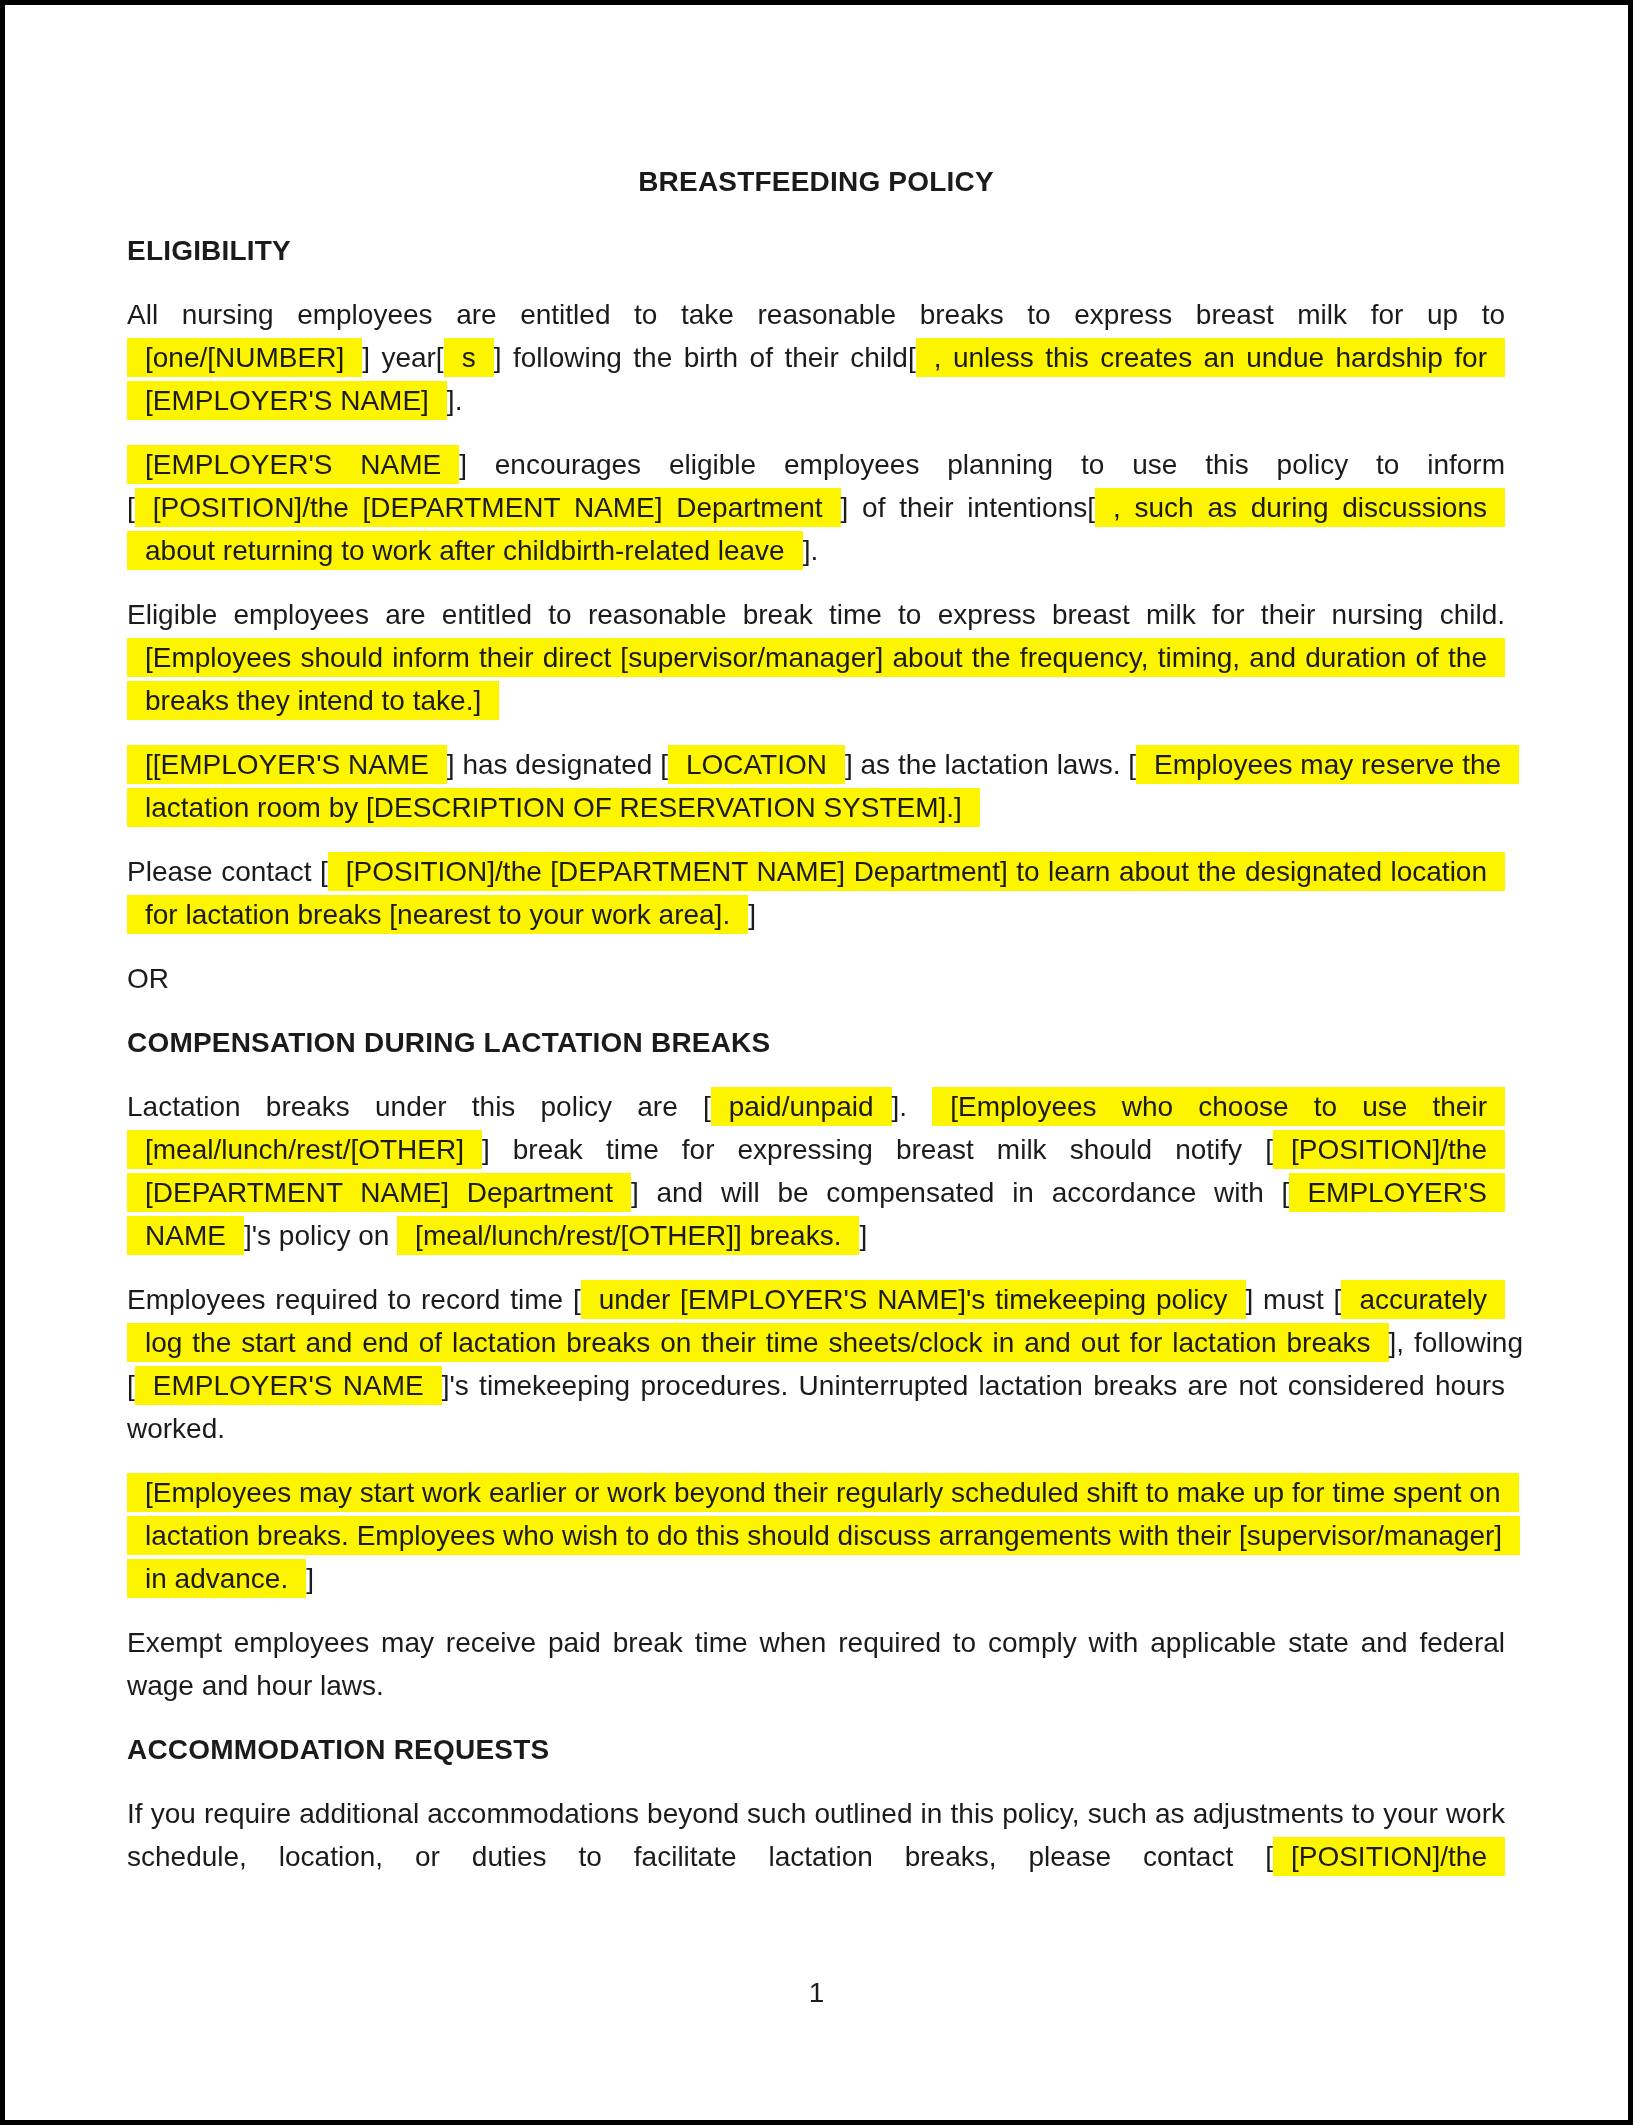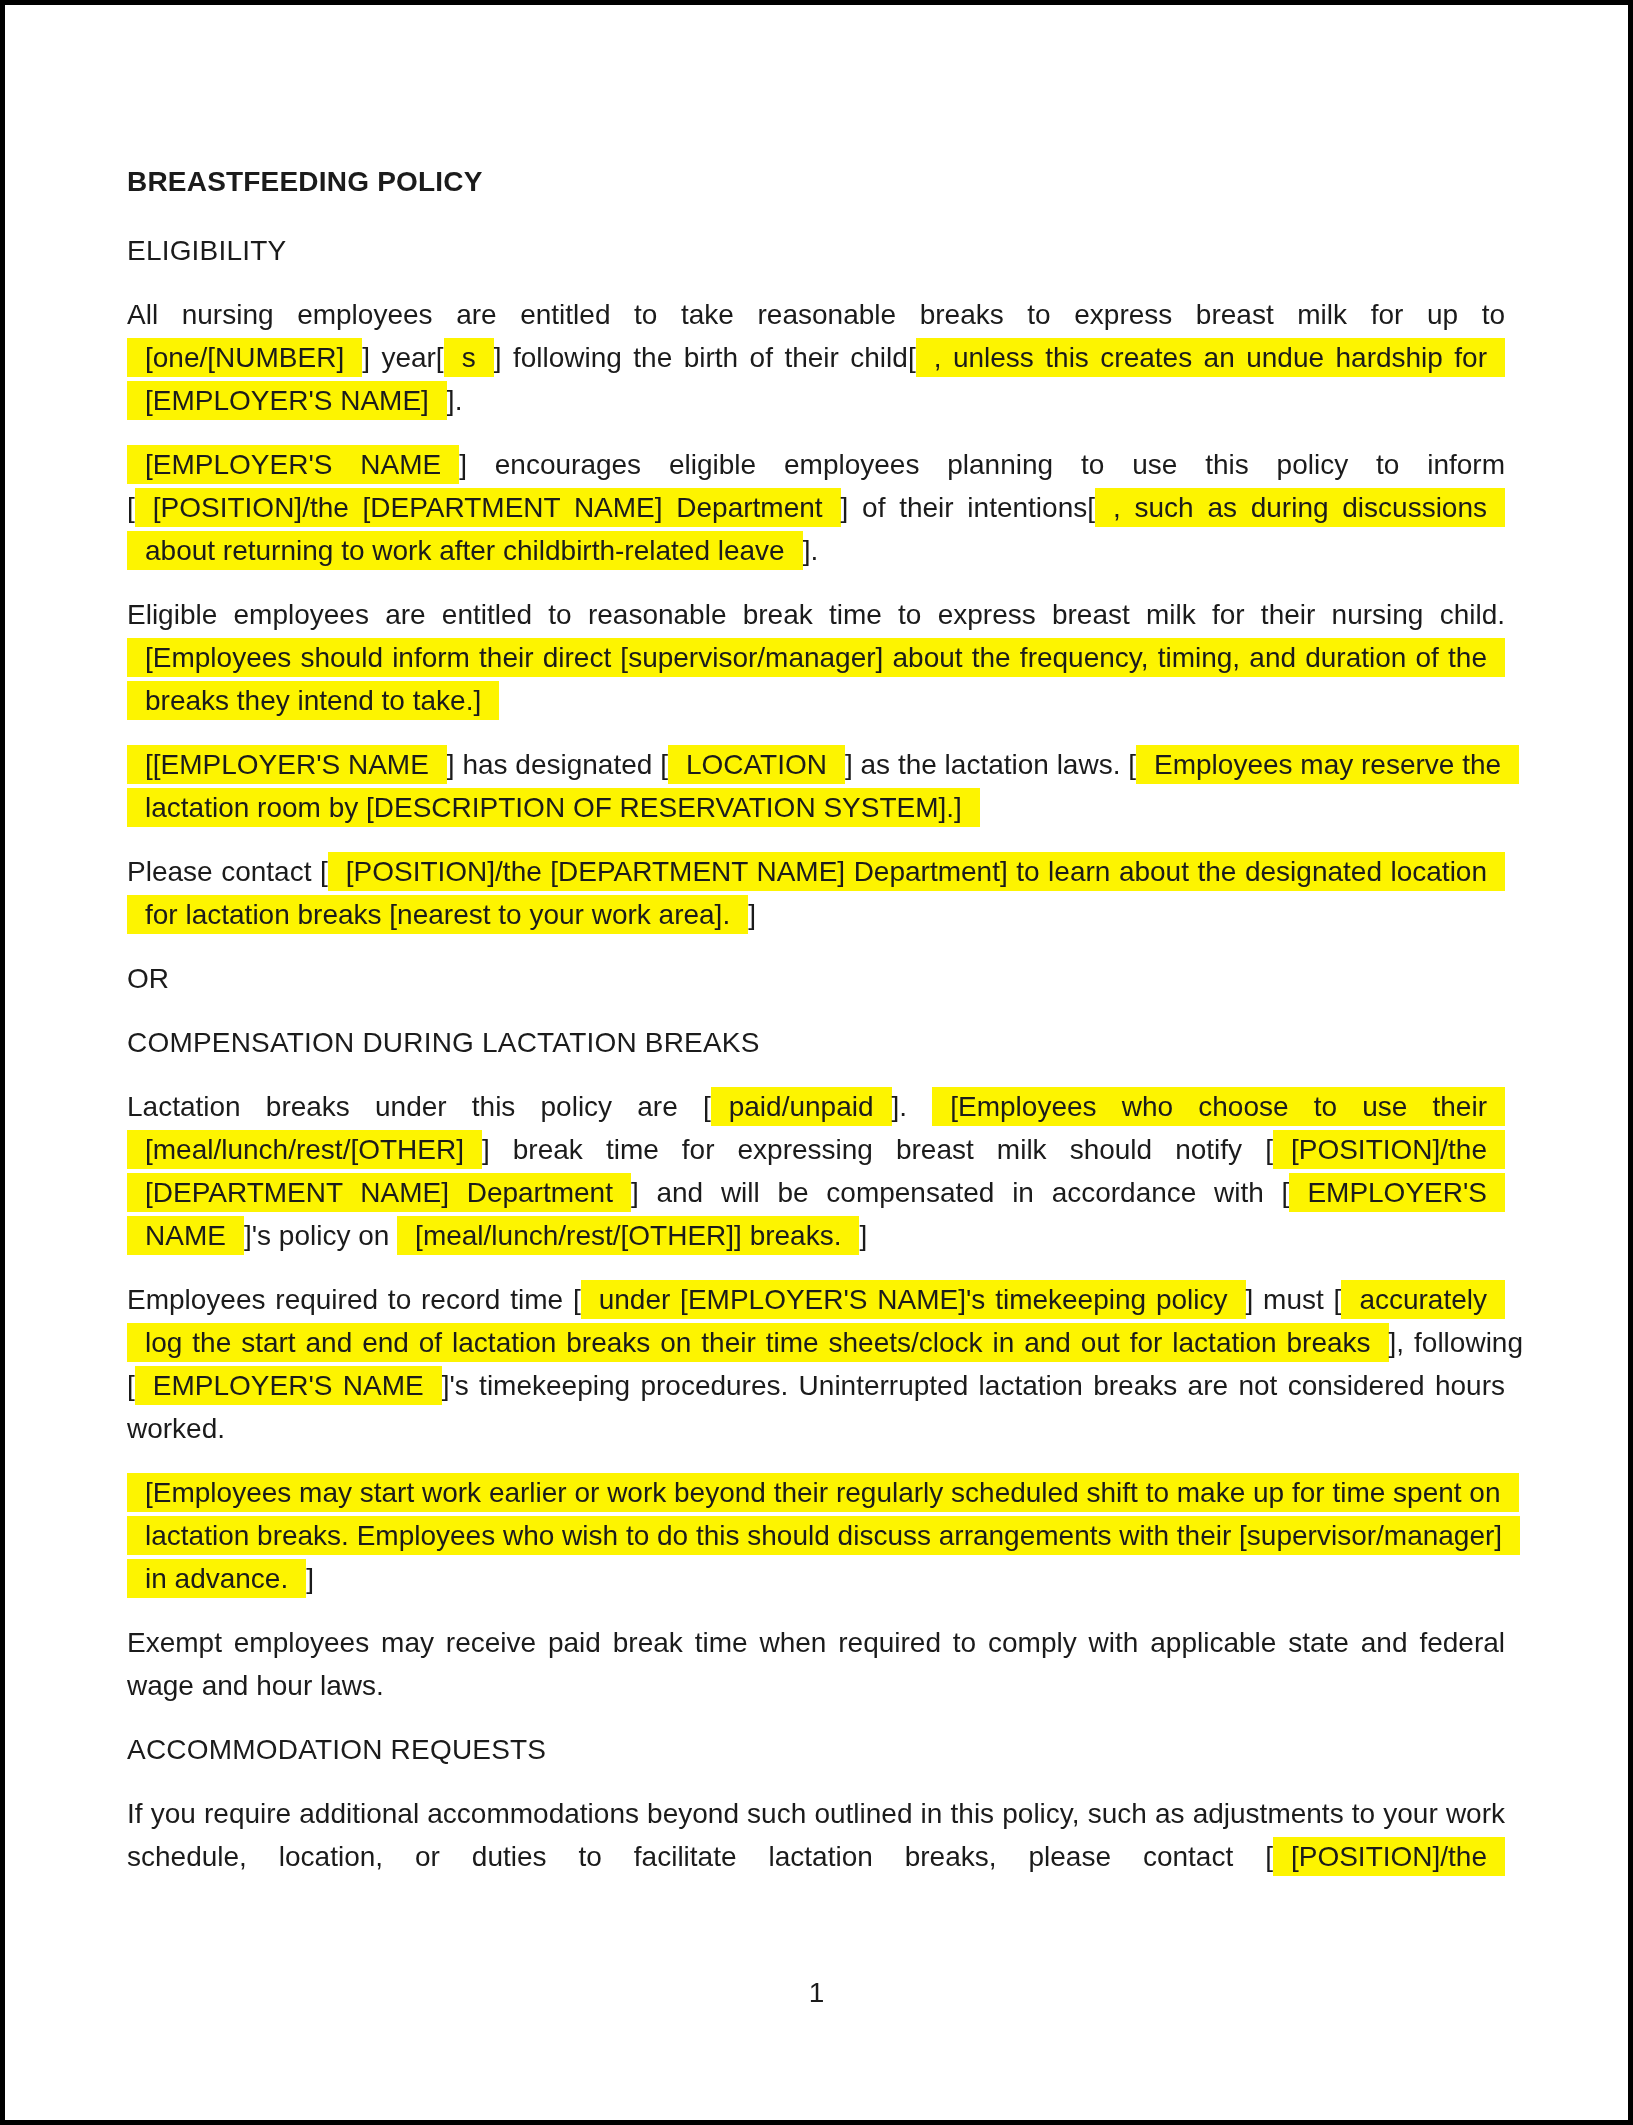--- a/index.html
+++ b/index.html
@@ -18,27 +18,28 @@
     color: #1b1b1b;
     overflow: hidden;
   }
   .content {
     padding: 155px 123px 0 122px;
   }
   h1.doc-title {
     font-size: 28px;
     line-height: 43px;
     font-weight: 700;
+    text-align: center;
     margin: 0 0 26px 0;
     letter-spacing: 0.2px;
   }
   h2.section-heading {
     font-size: 28px;
     line-height: 43px;
-    font-weight: 400;
+    font-weight: 700;
     margin: 0 0 21px 0;
     letter-spacing: 0.2px;
   }
   p.paragraph {
     font-size: 28px;
     line-height: 43px;
     margin: 0 0 21px 0;
     text-align: justify;
   }
   p.paragraph.jlast {

